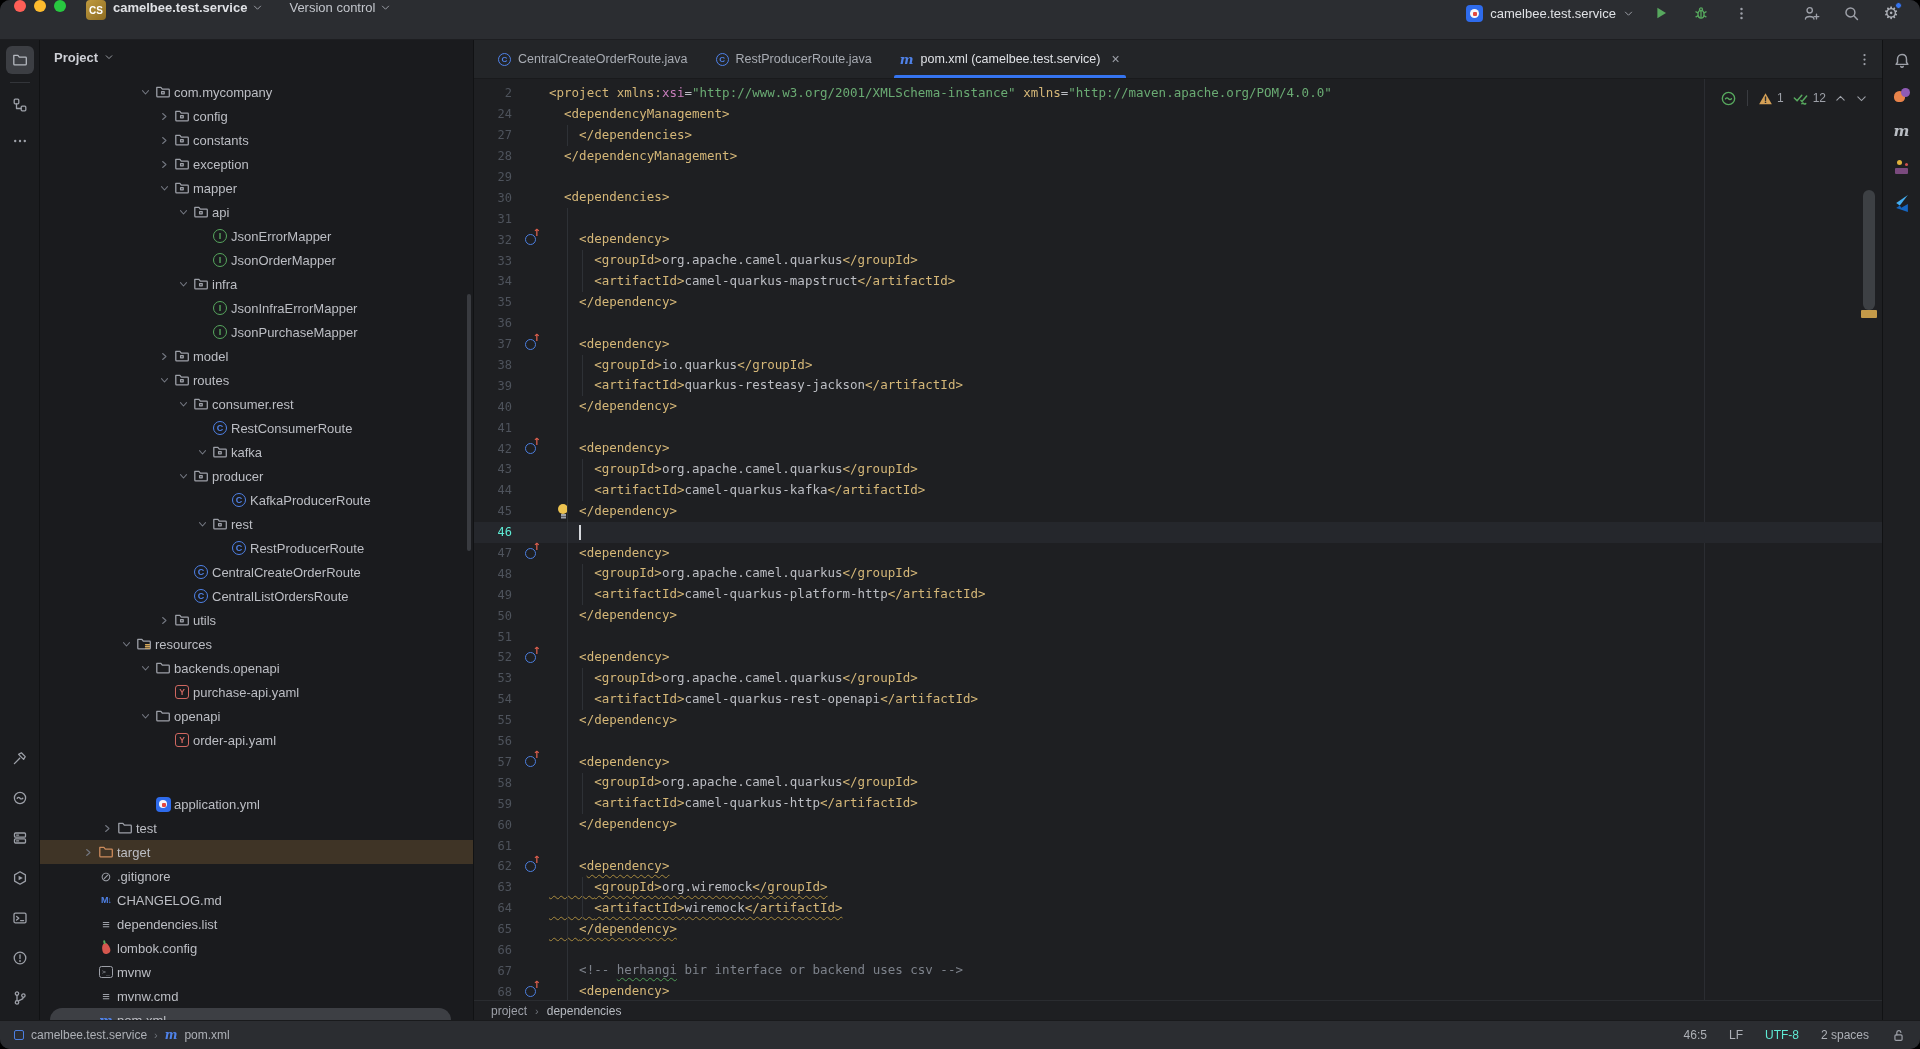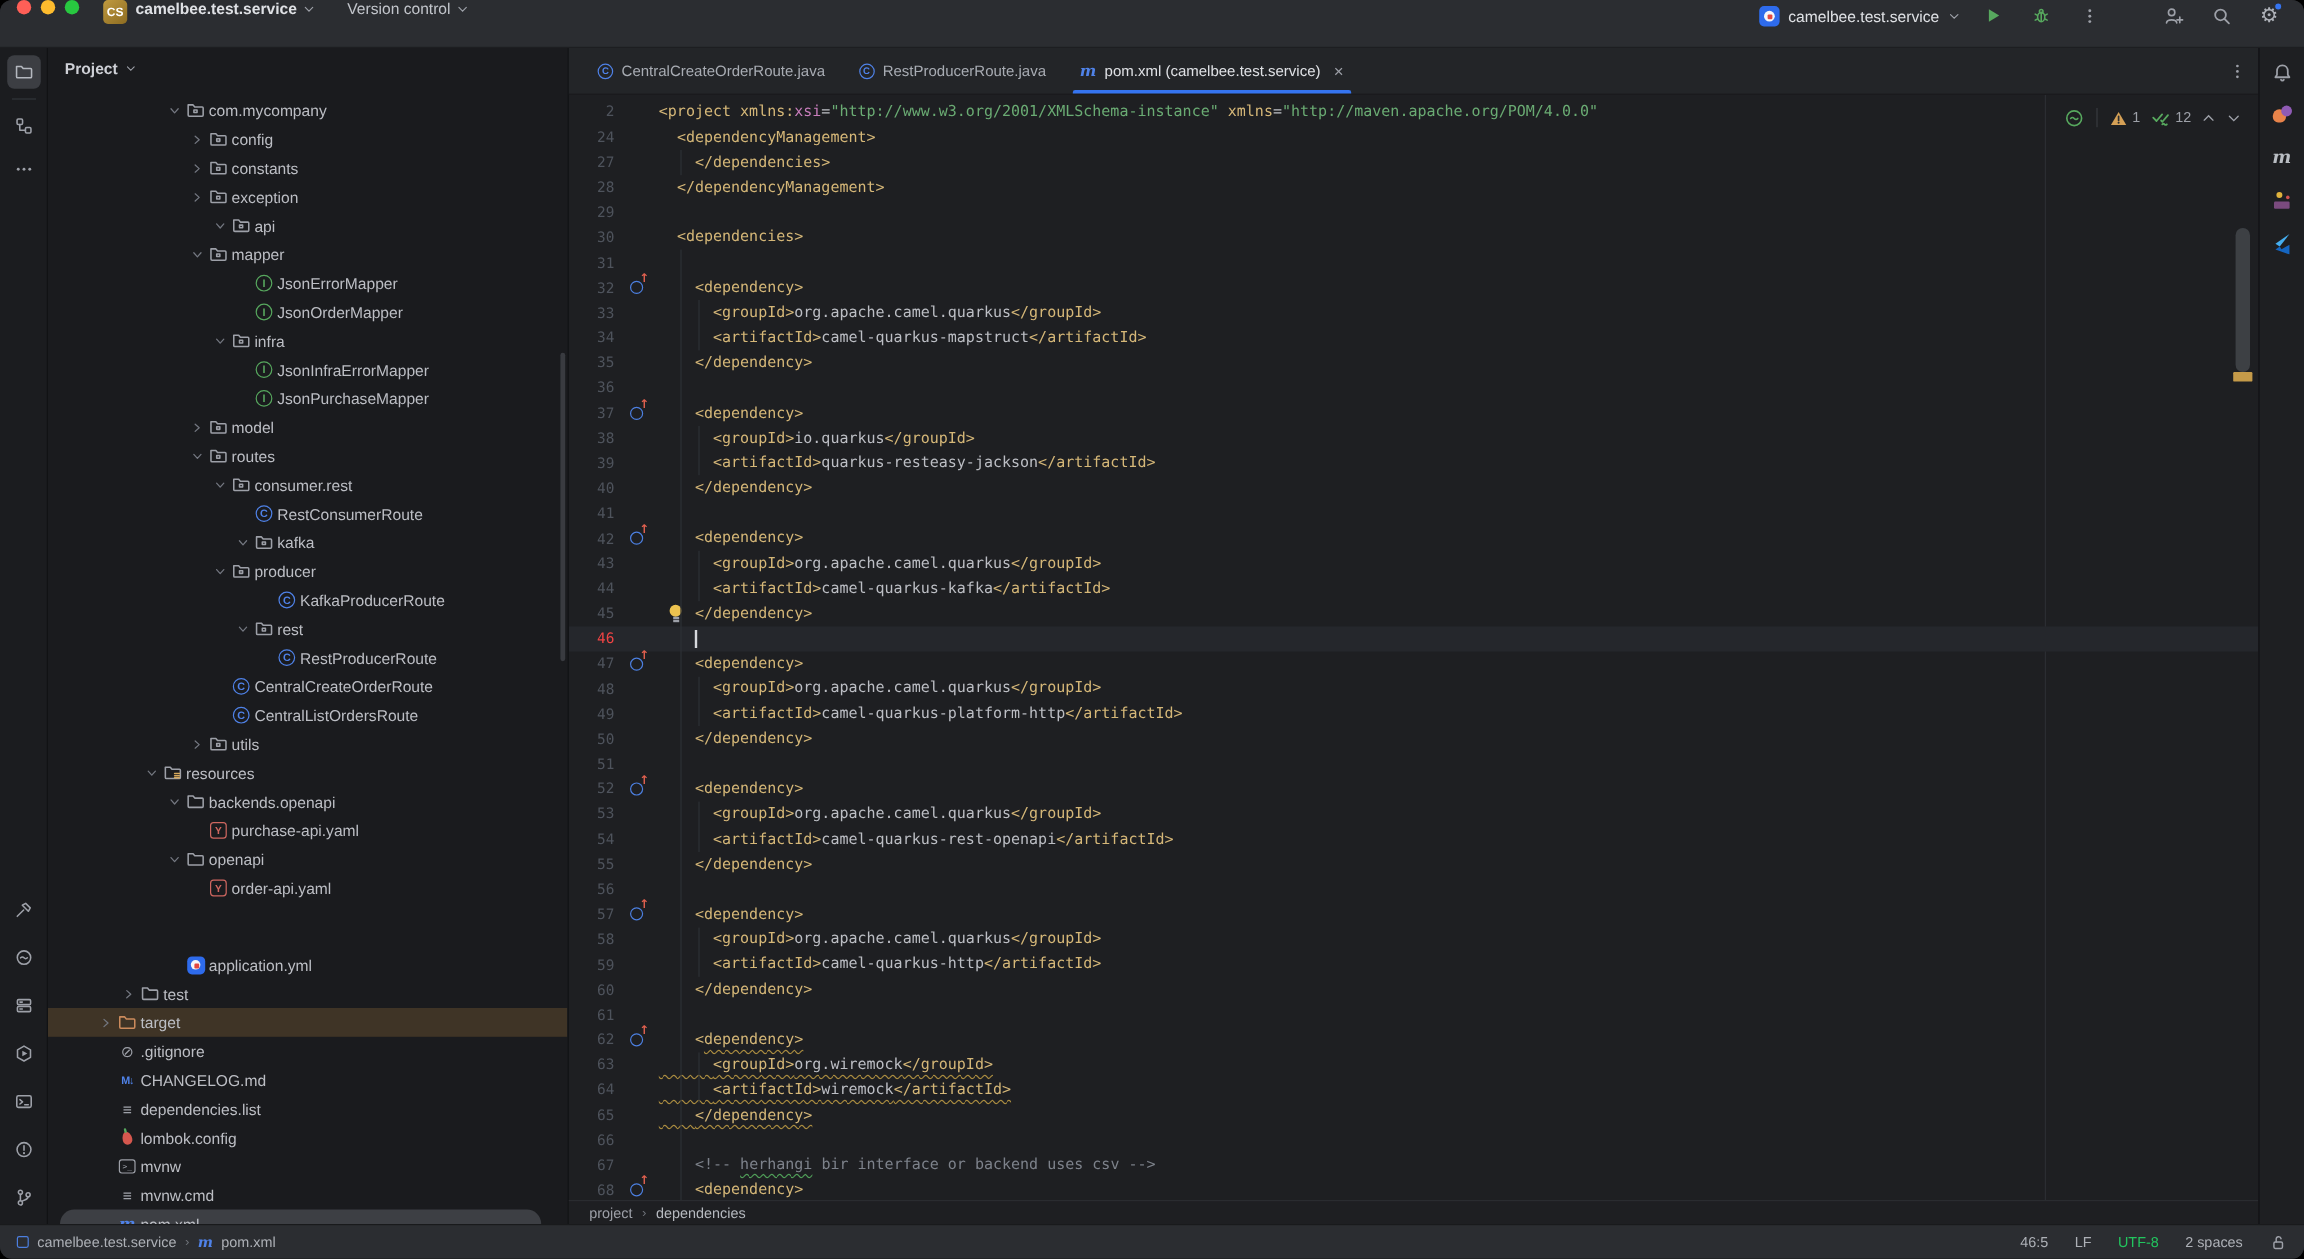--- a/index.html
+++ b/index.html
@@ -91,21 +91,21 @@
   .tab.active::after { content:""; position:absolute; left:8px; right:8px; bottom:0; height:3px;
     background:#3574f0; border-radius:2px 2px 0 0; }
   .tab .close { color:#9da0a8; font-size:14px; margin-left:4px; }
   .tab-more { position:absolute; right:10px; top:0; height:39px; display:flex; align-items:center;}
 
   .codearea { position:absolute; left:0; right:0; top:39px; bottom:20px; overflow:hidden; padding-top:4px; }
   .eline { position:relative; height:20.9px; display:flex; align-items:center; }
   .eline.cur { background:#25272c; }
   .lnum { width:38px; flex:none; text-align:right; font-family:"DejaVu Sans Mono",monospace;
     font-size:12px; color:#4e535c; }
-  .eline.cur .lnum { color:#ef4444; }
+  .eline.cur .lnum { color:#5eead4; }
   .gslot { width:37px; flex:none; display:flex; align-items:center; justify-content:center; }
   .ecode { font-family:"DejaVu Sans Mono",monospace; font-size:12.5px; line-height:20.9px; white-space:pre; }
   .seg-p{color:#bcbec4}.seg-t{color:#d5b778}.seg-s{color:#6aab73}.seg-n{color:#c77dbb}.seg-c{color:#7d828b}
   .seg-w{text-decoration:underline wavy #a98b3f 1px; text-underline-offset:4px;}
   .seg-ty{text-decoration:underline wavy #4f9e58 1px; text-underline-offset:3px;}
   .caret { display:inline-block; width:1.6px; height:15px; background:#d6d8dd; vertical-align:middle;}
   .dep-ic { position:relative; width:11px; height:11px; border:1.6px solid #4c7fe0; border-radius:50%; display:inline-block;}
   .dep-ic::after { content:"↑"; position:absolute; top:-7px; right:-6px; font-size:10px; line-height:1;
     color:#e0604f; font-weight:bold; font-family:"DejaVu Sans",sans-serif; }
   .bulb { position:absolute; left:84px; top:3px; width:10px; height:10px; background:#ecc24f; border-radius:50%;}
@@ -144,21 +144,21 @@
     border-radius:50%; background:#e0b23c; box-shadow:7px 2px 0 -1px #d05050; }
 
   
   .statusbar { position:absolute; left:0; right:0; bottom:0; height:29px; background:#2b2d31;
     border-top:1px solid #191a1c; display:flex; align-items:center; padding:0 14px;
     font-size:12px; color:#adb0b6; }
   .modsq { width:10px; height:10px; border:1.4px solid #4c7fe0; border-radius:2px; display:inline-block;}
   .sb-left { display:flex; align-items:center; gap:7px; }
   .sb-sep { color:#6f737a; font-size:11px; }
   .sb-right { margin-left:auto; display:flex; align-items:center; gap:22px; }
-  .sb-right .dim { color:#22c55e; }
+  .sb-right .dim { color:#5eead4; }
   svg { display:block; }
 </style>
 </head>
 <body>
 
 <div class="window">
 
   <div class="titlebar">
     <div class="traffic">
       <span class="tl red"></span>
@@ -367,47 +367,47 @@
               </svg>
             </span>
             <span class="ticon">
               <svg width="16" height="16" viewBox="0 0 16 16" fill="none" stroke="#9da0a8" stroke-width="1.3" stroke-linecap="round" stroke-linejoin="round">
                 <path d="M1.8 3.4h4.1l1.4 1.7h6.2a.8.8 0 0 1 .8.8v6a.9.9 0 0 1-.9.9H2.7a.9.9 0 0 1-.9-.9z" stroke="#9da0a8"></path>
                 <rect x="6.6" y="7.6" width="2.6" height="2.2" stroke="#9da0a8"></rect>
               </svg>
             </span>
             <span class="tlabel">exception</span>
           </div>
+          <div class="trow" style="padding-left: 115px;">
+            <span class="chev exp">
+              <svg width="9" height="9" viewBox="0 0 12 12">
+                <path d="M3.5 2l4.5 4-4.5 4" stroke="#737780" stroke-width="1.4" fill="none" stroke-linecap="round" stroke-linejoin="round"></path>
+              </svg>
+            </span>
+            <span class="ticon">
+              <svg width="16" height="16" viewBox="0 0 16 16" fill="none" stroke="#9da0a8" stroke-width="1.3" stroke-linecap="round" stroke-linejoin="round">
+                <path d="M1.8 3.4h4.1l1.4 1.7h6.2a.8.8 0 0 1 .8.8v6a.9.9 0 0 1-.9.9H2.7a.9.9 0 0 1-.9-.9z" stroke="#9da0a8"></path>
+                <rect x="6.6" y="7.6" width="2.6" height="2.2" stroke="#9da0a8"></rect>
+              </svg>
+            </span>
+            <span class="tlabel">mapper</span>
+          </div>
           <div class="trow" style="padding-left: 134px;">
             <span class="chev exp">
               <svg width="9" height="9" viewBox="0 0 12 12">
                 <path d="M3.5 2l4.5 4-4.5 4" stroke="#737780" stroke-width="1.4" fill="none" stroke-linecap="round" stroke-linejoin="round"></path>
               </svg>
             </span>
             <span class="ticon">
               <svg width="16" height="16" viewBox="0 0 16 16" fill="none" stroke="#9da0a8" stroke-width="1.3" stroke-linecap="round" stroke-linejoin="round">
                 <path d="M1.8 3.4h4.1l1.4 1.7h6.2a.8.8 0 0 1 .8.8v6a.9.9 0 0 1-.9.9H2.7a.9.9 0 0 1-.9-.9z" stroke="#9da0a8"></path>
                 <rect x="6.6" y="7.6" width="2.6" height="2.2" stroke="#9da0a8"></rect>
               </svg>
             </span>
             <span class="tlabel">api</span>
-          </div>
-          <div class="trow" style="padding-left: 115px;">
-            <span class="chev exp">
-              <svg width="9" height="9" viewBox="0 0 12 12">
-                <path d="M3.5 2l4.5 4-4.5 4" stroke="#737780" stroke-width="1.4" fill="none" stroke-linecap="round" stroke-linejoin="round"></path>
-              </svg>
-            </span>
-            <span class="ticon">
-              <svg width="16" height="16" viewBox="0 0 16 16" fill="none" stroke="#9da0a8" stroke-width="1.3" stroke-linecap="round" stroke-linejoin="round">
-                <path d="M1.8 3.4h4.1l1.4 1.7h6.2a.8.8 0 0 1 .8.8v6a.9.9 0 0 1-.9.9H2.7a.9.9 0 0 1-.9-.9z" stroke="#9da0a8"></path>
-                <rect x="6.6" y="7.6" width="2.6" height="2.2" stroke="#9da0a8"></rect>
-              </svg>
-            </span>
-            <span class="tlabel">mapper</span>
           </div>
           <div class="trow" style="padding-left: 153px;">
             <span class="chev "></span>
             <span class="ticon">
               <span class="cirl itf">I</span>
             </span>
             <span class="tlabel">JsonErrorMapper</span>
           </div>
           <div class="trow" style="padding-left: 153px;">
             <span class="chev "></span>

